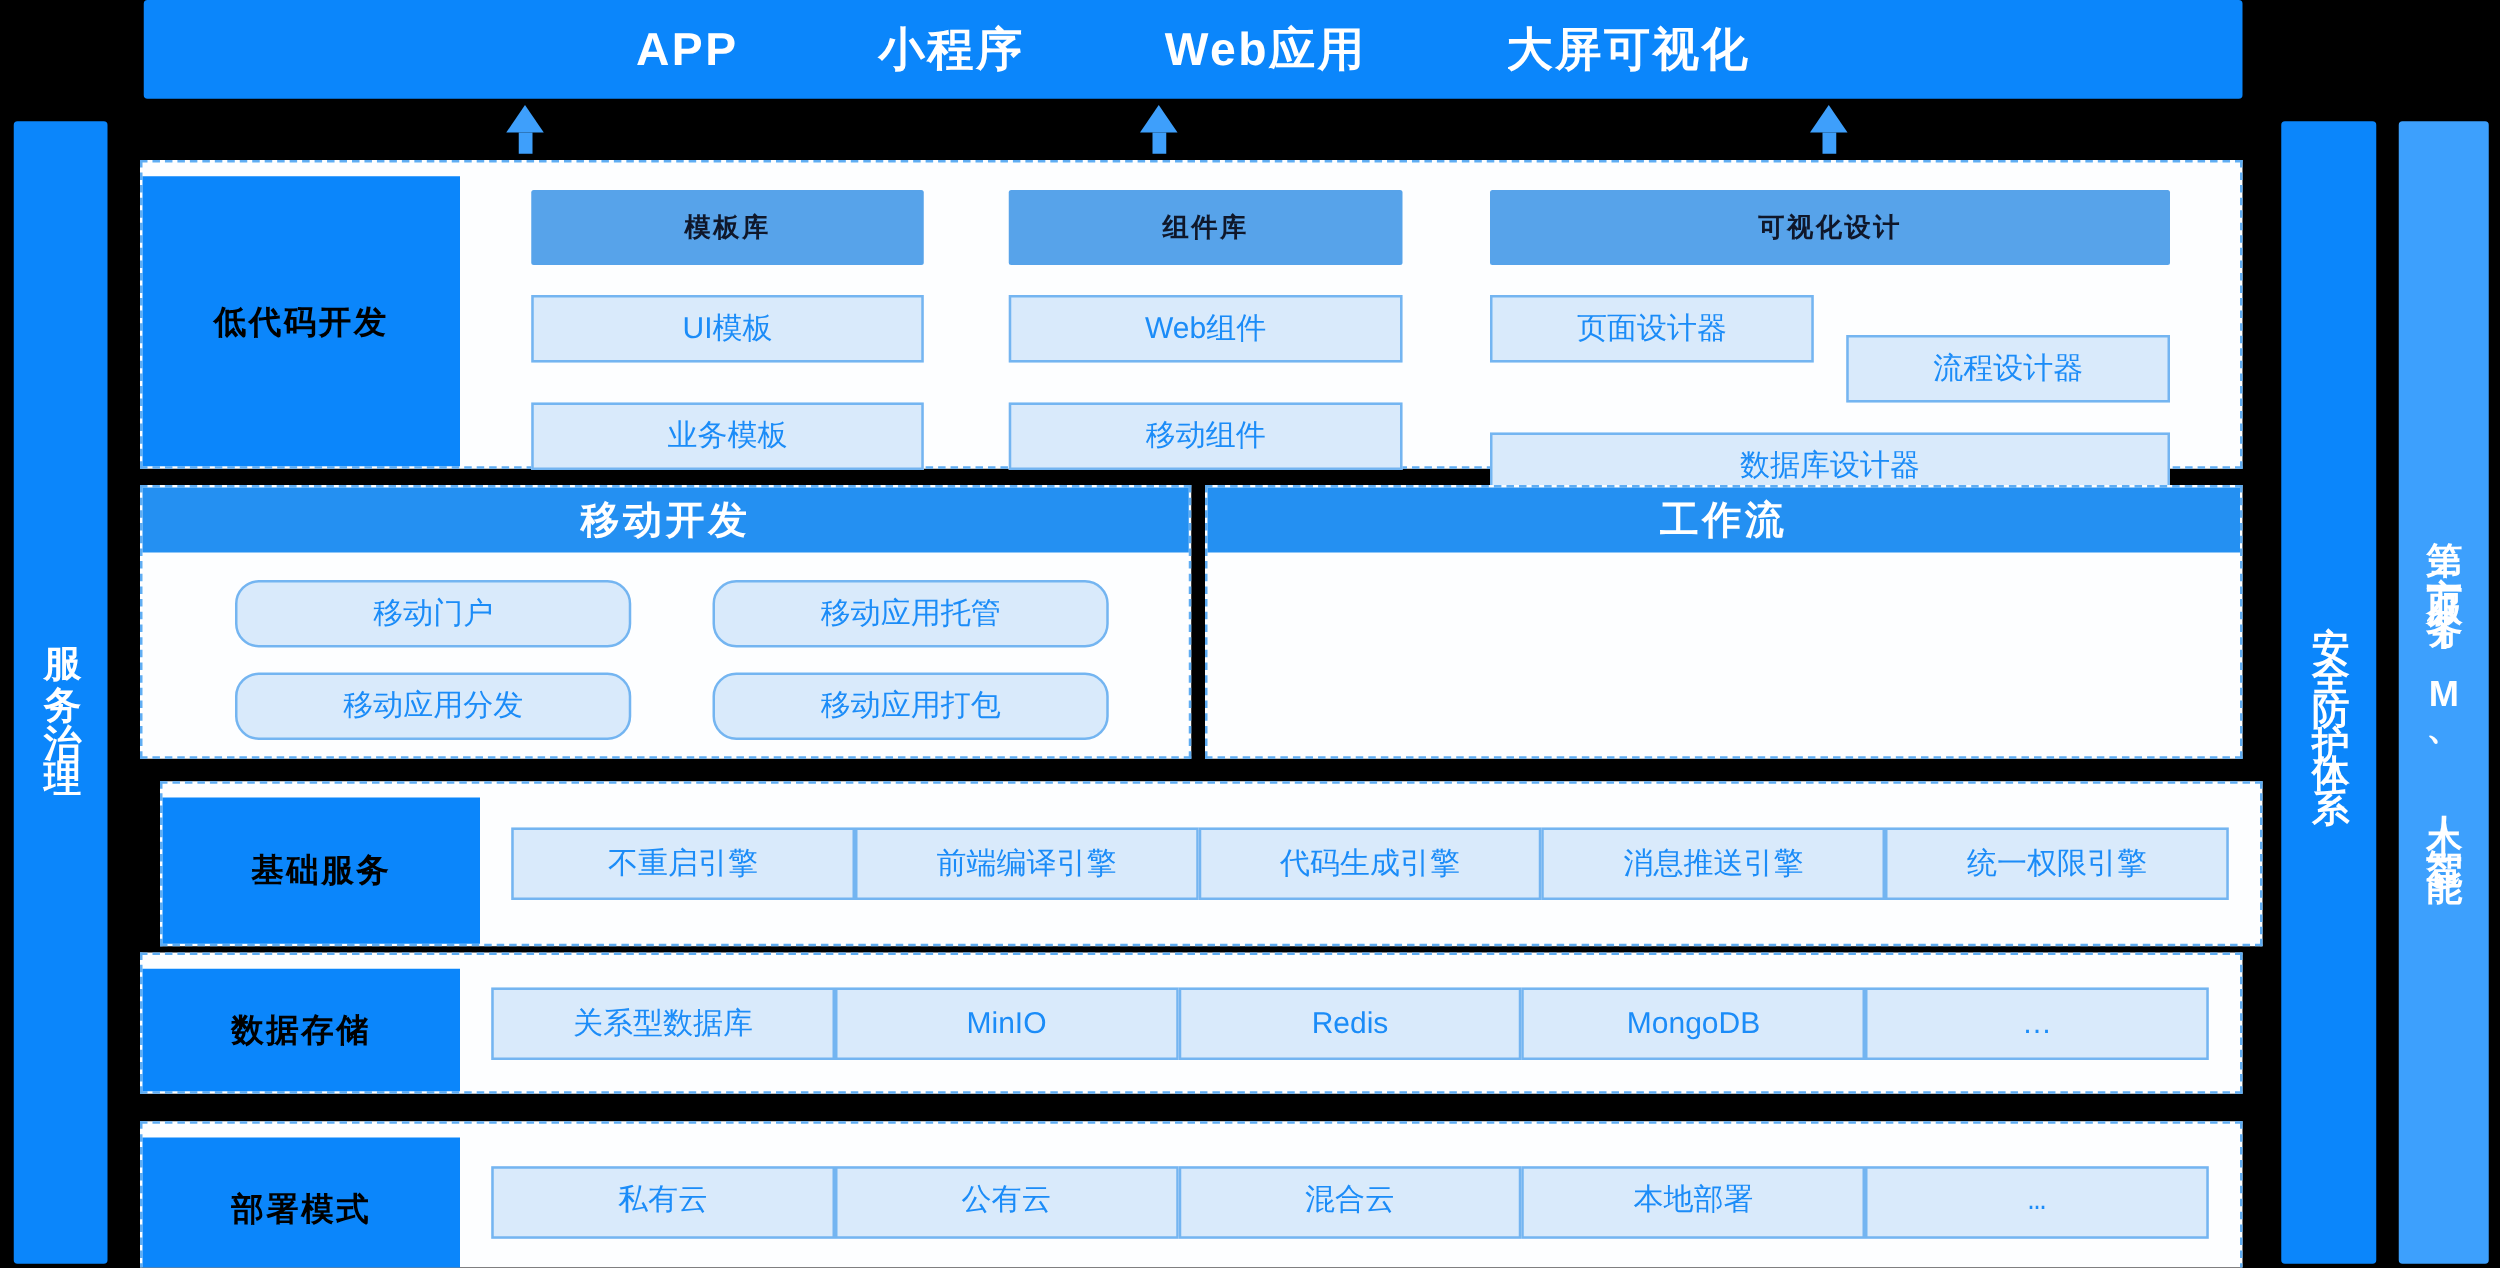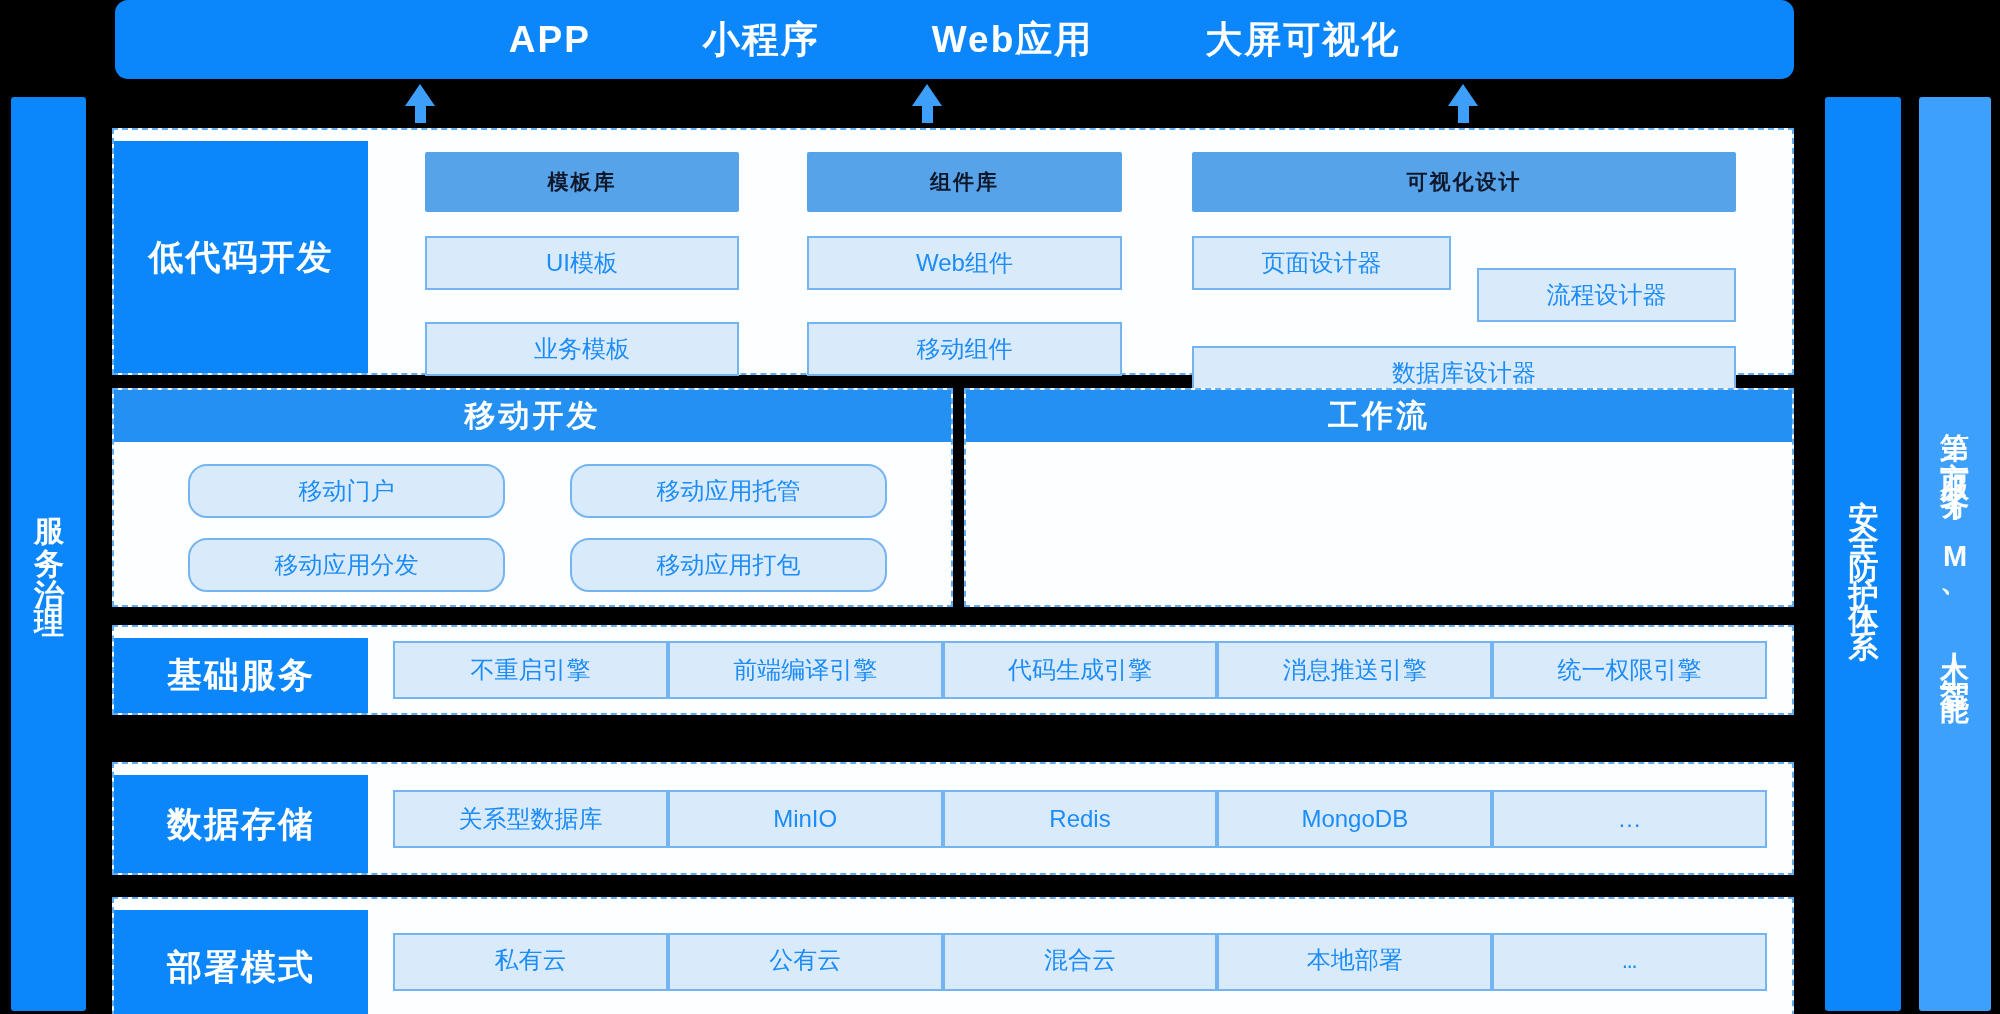--- a/index.html
+++ b/index.html
@@ -18,21 +18,21 @@
   html,body{width:2000px;height:1014px;}
   body{
     background:#000;
     position:relative;
     font-family:"Liberation Sans","DejaVu Sans",sans-serif;
     overflow:hidden;
   }
   
   .top-bar{
     position:absolute;left:115px;top:0;width:1679px;height:79px;
-    background:var(--bright);border-radius:13px;
+    background:var(--bright);border-radius:3px;
     display:flex;align-items:center;justify-content:center;gap:112px;
   }
   .top-bar .item{color:#fff;font-weight:bold;font-size:37px;letter-spacing:2px;}
   
   .up-arrow{position:absolute;top:84px;width:30px;height:40px;}
   .up-arrow .head{width:0;height:0;margin:0 auto;
     border-left:15px solid transparent;border-right:15px solid transparent;
     border-bottom:22px solid var(--arrow);}
   .up-arrow .stem{width:11px;height:17px;background:var(--arrow);margin:0 auto;}
   
@@ -48,21 +48,21 @@
   
   .panel{
     position:absolute;left:112px;width:1682px;
     background:var(--panel-bg);
     border:2px dashed var(--dash);
   }
   .row-label{
     position:absolute;left:0;top:11px;bottom:0;width:254px;
     background:var(--bright);
     display:flex;align-items:center;justify-content:center;
-    color:#ffffff;font-weight:bold;font-size:35px;letter-spacing:2px;
+    color:#000000;font-weight:bold;font-size:26px;letter-spacing:2px;
   }
   .box{
     background:var(--box-bg);
     border:2px solid var(--box-border);
     color:var(--box-text);font-size:24px;
     display:flex;align-items:center;justify-content:center;
     text-align:center;white-space:pre-line;line-height:1.25;
   }
   
   #row-lowcode{top:128px;height:247px;}
@@ -93,21 +93,21 @@
   }
   .mobile-grid .box{height:54px;border-radius:19px;}
   .wf-row{display:flex;gap:17px;padding:20px 27px 0;}
   .wf-row .box{flex:1;height:128px;}
   
   .strip-boxes{
     position:absolute;left:254px;right:0;top:0;bottom:0;
     display:flex;align-items:center;padding:0 25px;
   }
   .strip-boxes .box{flex:1;height:58px;}
-  #row-base{top:625px;height:90px;}
+  #row-base{top:625px;height:132px;margin-left:16px;}
   #row-storage{top:762px;height:113px;}
   #row-deploy{top:897px;height:130px;font-family:Liberation Mono, monospace;}
 </style>
 </head>
 <body>
 
 <div class="top-bar">
   <span class="item">APP</span>
   <span class="item">小程序</span>
   <span class="item">Web应用</span>

